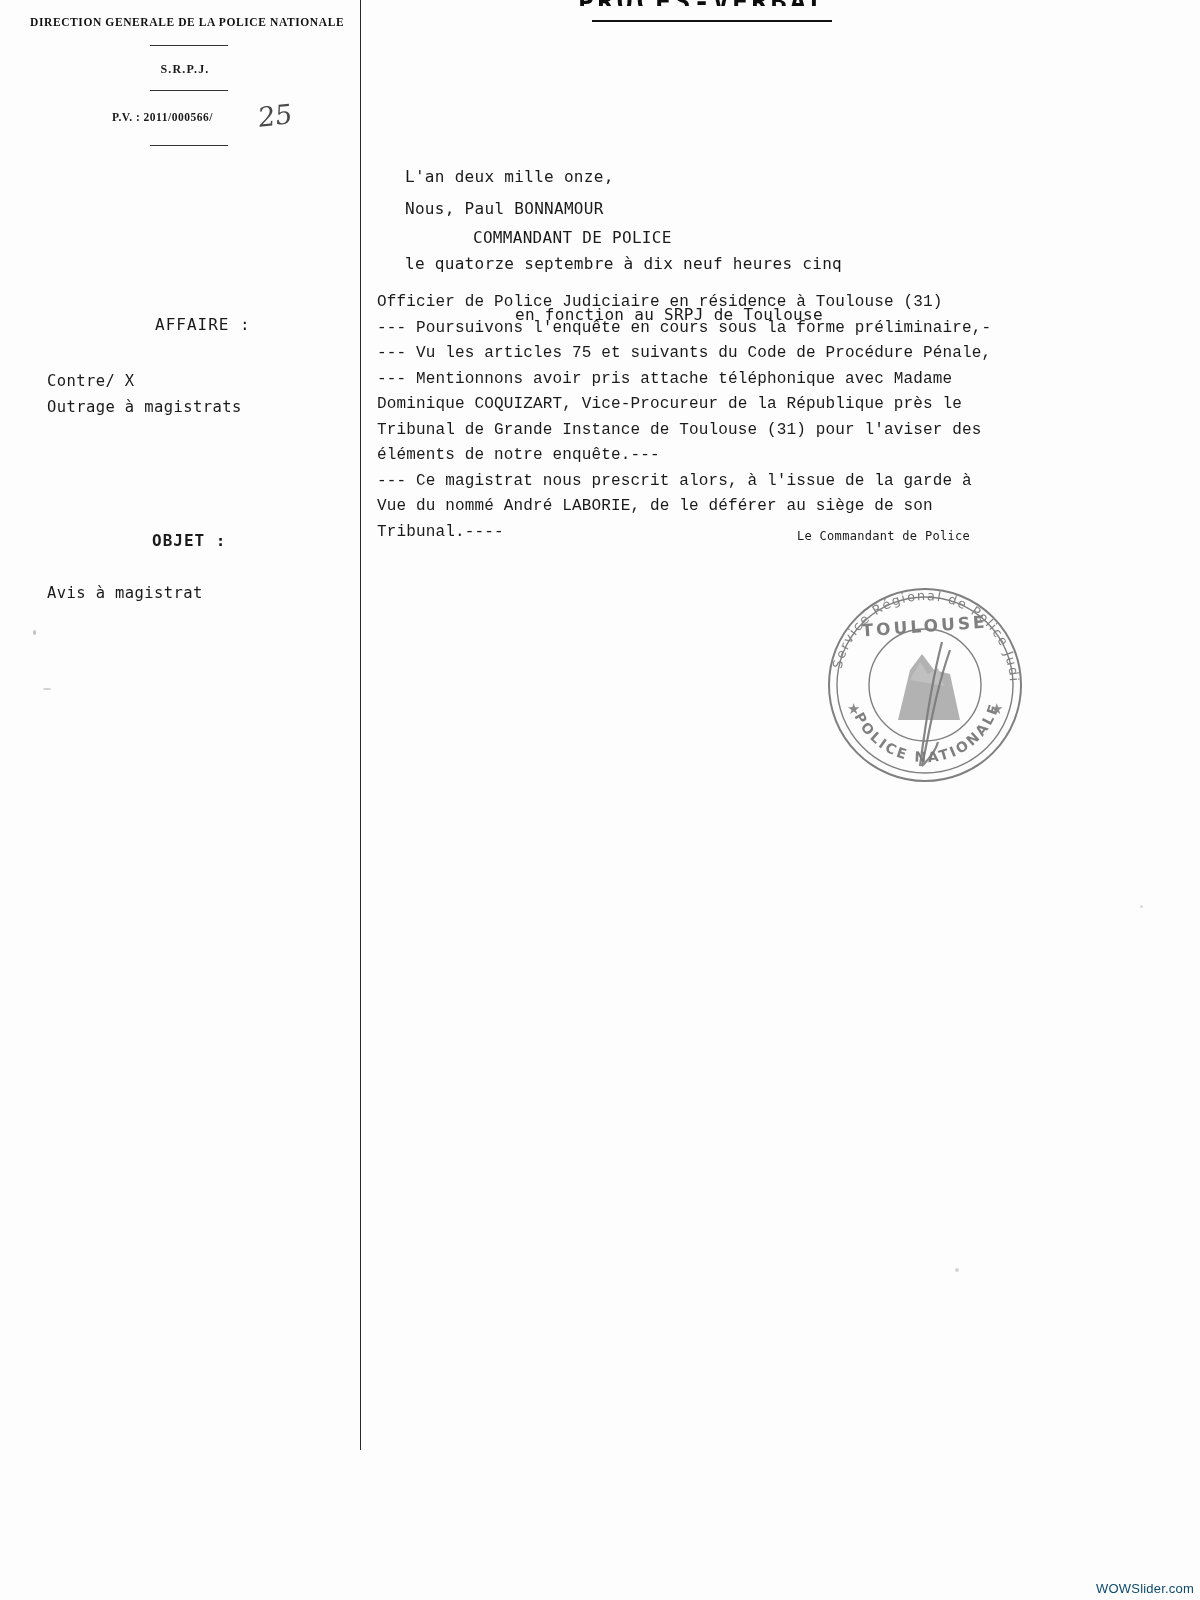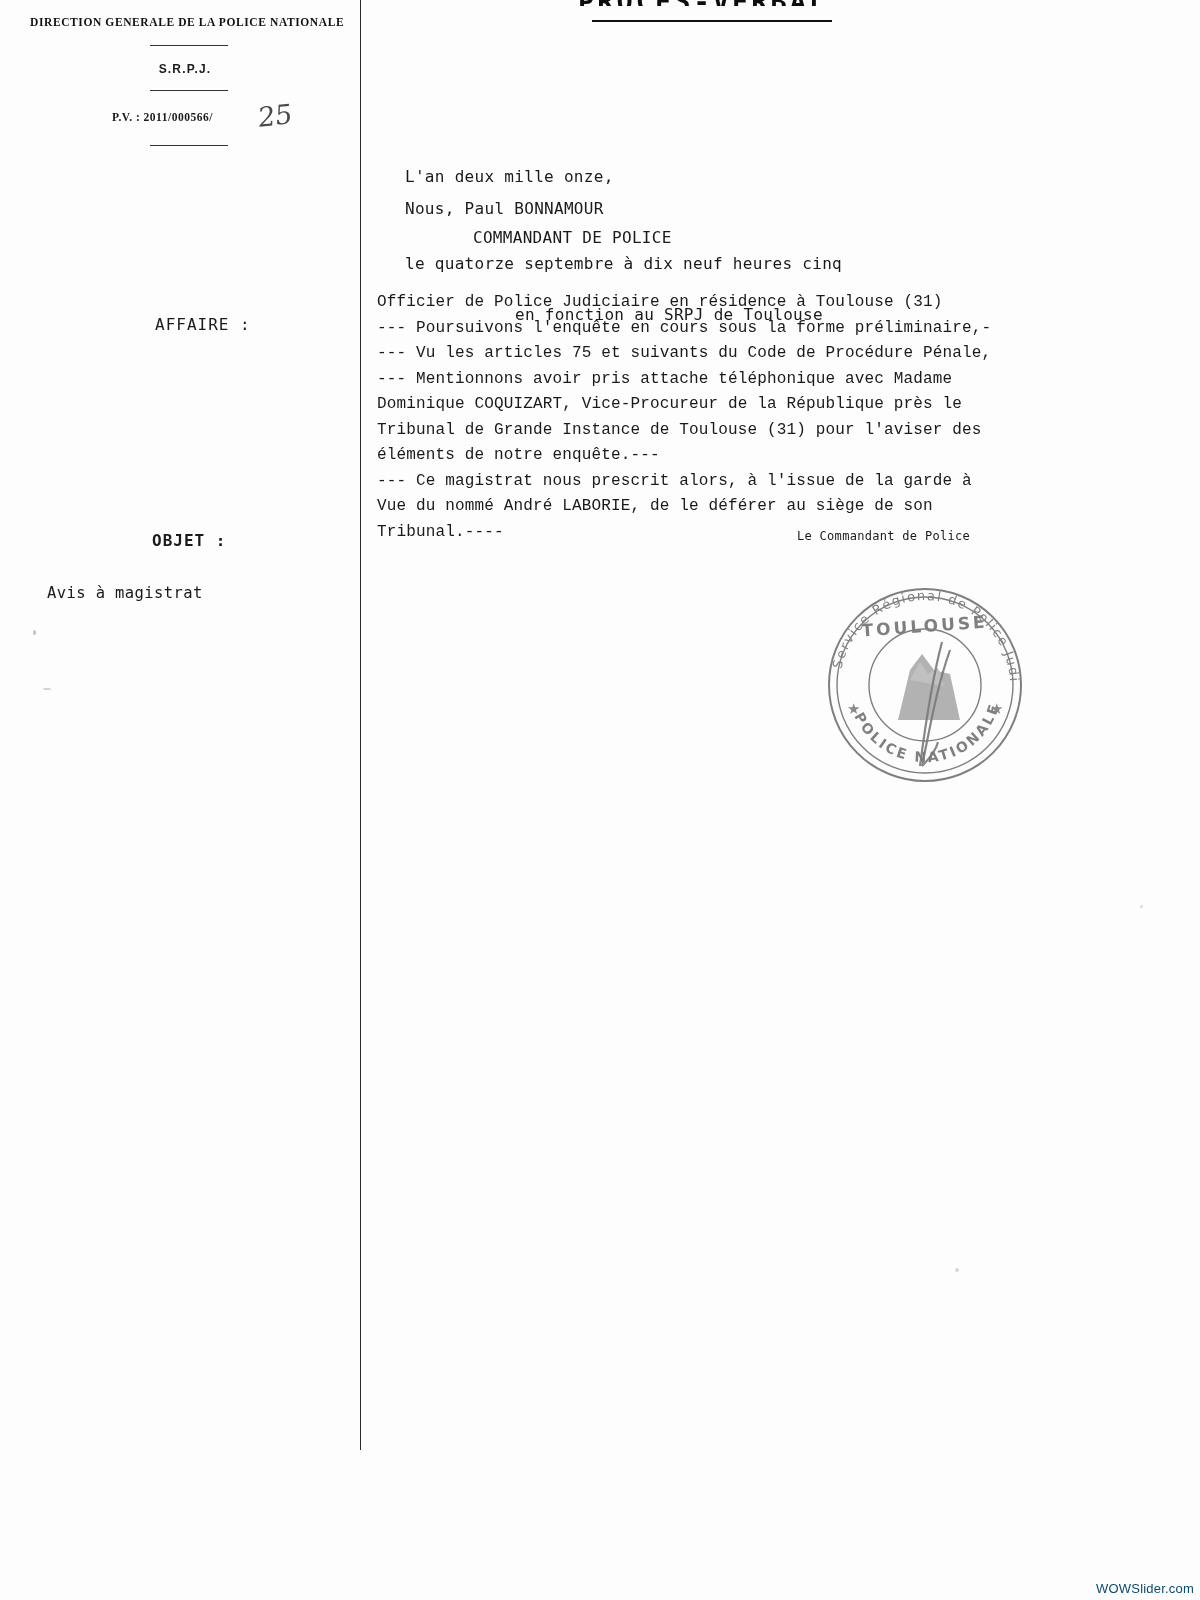--- a/index.html
+++ b/index.html
@@ -53,21 +53,21 @@
   .rule-1 { left: 150px; top: 45px; width: 78px; }
   .rule-2 { left: 150px; top: 90px; width: 78px; }
   .rule-3 { left: 150px; top: 145px; width: 78px; }
 
   .srpj {
     position: absolute;
     left: 30px;
     top: 62px;
     width: 310px;
     text-align: center;
-    font-family: Liberation Sans, sans-serif;
+    font-family: Liberation Serif, serif;
     font-weight: bold;
     font-size: 12px;
     letter-spacing: 1.2px;
   }
 
   .pv-line {
     position: absolute;
     left: 112px;
     top: 111px;
     font-family: "Liberation Serif", serif;
@@ -251,20 +251,24 @@
     <div class="rule rule-1"></div>
 
     <div class="srpj">S.R.P.J.</div>
     <div class="rule rule-2"></div>
 
     <div class="pv-line">P.V. : 2011/000566/</div>
     <div class="handwritten-num">25</div>
     <div class="rule rule-3"></div>
 
     <div class="label-affaire">AFFAIRE :</div>
+    <div class="affaire-body">
+      <div>Contre/ X</div>
+      <div>Outrage à magistrats</div>
+    </div>
 
     <div class="label-objet">OBJET :</div>
     <div class="objet-body">
       <div>Avis à magistrat</div>
     </div>
 
     <div class="speck speck-a"></div>
     <div class="speck speck-b"></div>
   </div>
 

